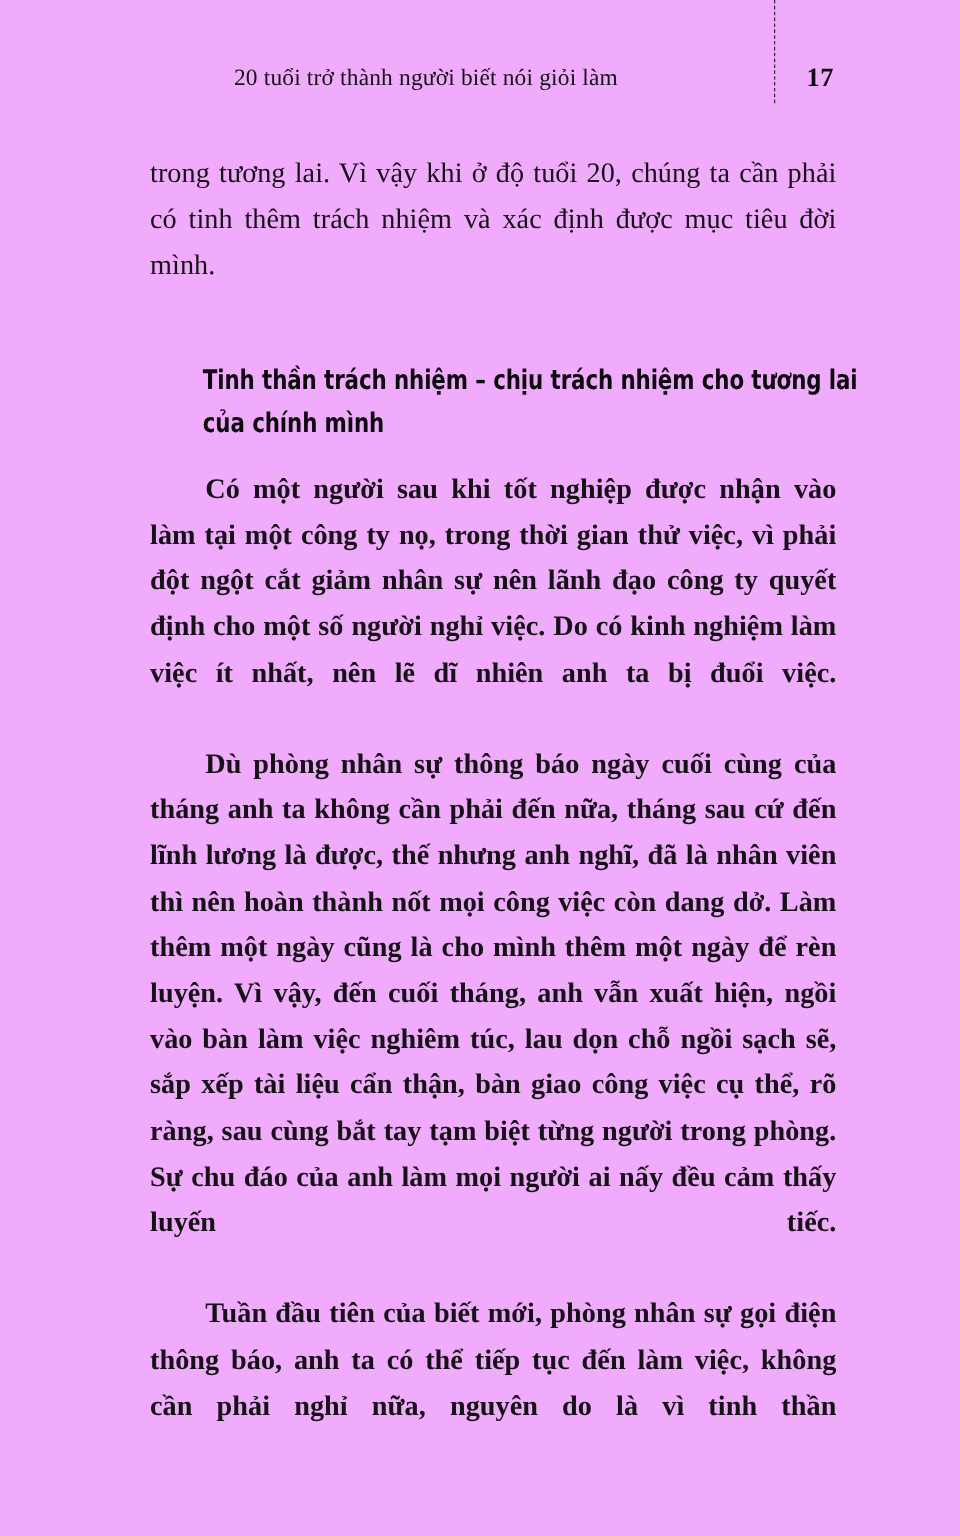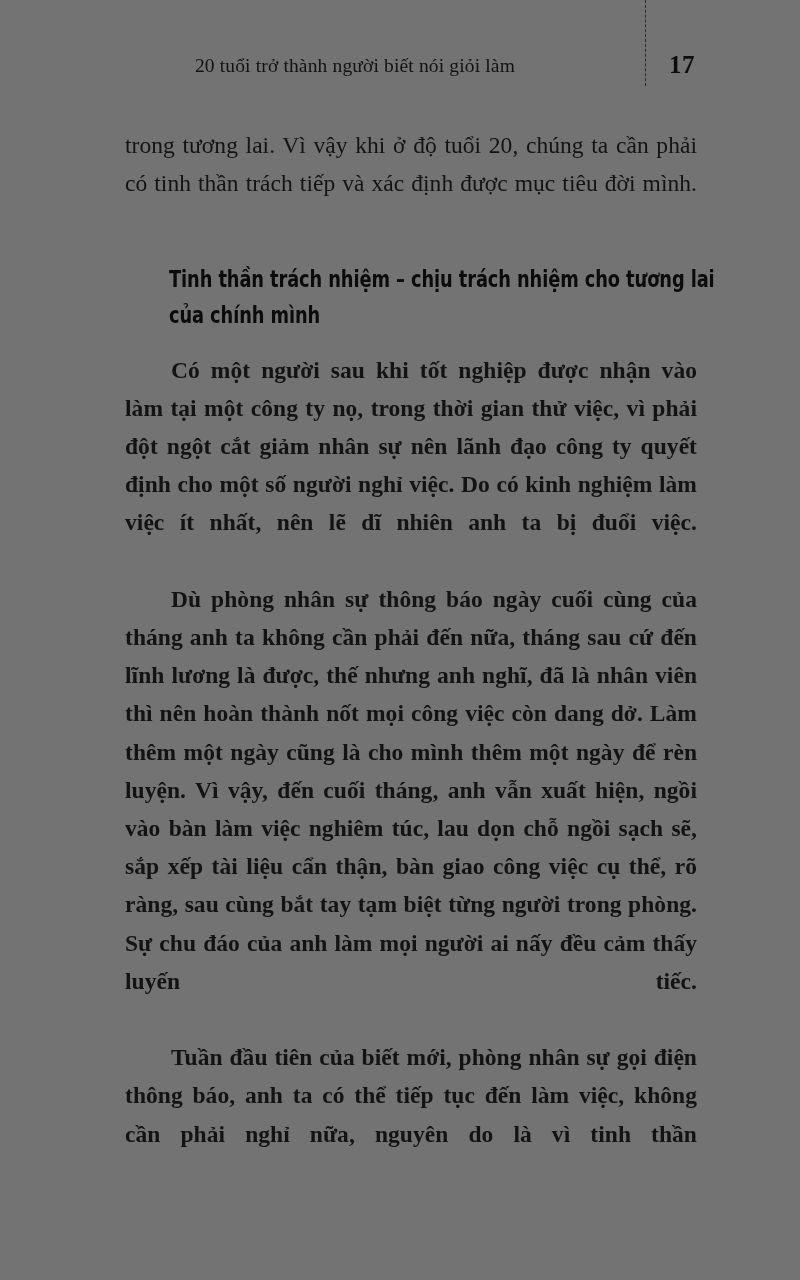--- a/index.html
+++ b/index.html
@@ -7,21 +7,21 @@
     margin: 0;
     padding: 0;
     background: #ffffff;
   }
 
   .page {
     position: relative;
     width: 800px;
     height: 1280px;
     margin: 0 auto;
-    background: #737373;
+    background: #f0abfc;
     overflow: hidden;
     -webkit-font-smoothing: antialiased;
   }
 
   
 
   .running-head {
     position: absolute;
     top: 52px;
     left: 125px;
@@ -48,21 +48,21 @@
     width: 0;
     height: 86px;
     border-left: 1.6px dashed #2a2a2a;
   }
 
   .running-head-folio {
     position: absolute;
     right: 0px;
     top: -1px;
     font-family: "Liberation Serif", "DejaVu Serif", serif;
-    font-size: 25px;
+    font-size: 22px;
     font-weight: bold;
     color: #0d0d0d;
     line-height: 28px;
     letter-spacing: 0.5px;
   }
 
   
 
   .text-block {
     position: absolute;
@@ -126,21 +126,21 @@
 <div class="page">
 
   <div class="running-head">
     <span class="running-head-title">20 tuổi trở thành người biết nói giỏi làm</span>
     <span class="head-divider"></span>
     <span class="running-head-folio">17</span>
   </div>
 
   <div class="text-block">
 
-    <p class="para no-indent">trong tương lai. Vì vậy khi ở độ tuổi 20, chúng ta cần phải có tinh thần trách tiếp và xác định được mục tiêu đời mình.</p>
+    <p class="para no-indent">trong tương lai. Vì vậy khi ở độ tuổi 20, chúng ta cần phải có tinh thêm trách nhiệm và xác định được mục tiêu đời mình.</p>
 
     <div class="gap-before-heading"></div>
 
     <h2 class="section-heading">Tinh thần trách nhiệm – chịu trách nhiệm cho tương lai của chính mình</h2>
 
     <div class="gap-after-heading"></div>
 
     <p class="para indent">Có một người sau khi tốt nghiệp được nhận vào làm tại một công ty nọ, trong thời gian thử việc, vì phải đột ngột cắt giảm nhân sự nên lãnh đạo công ty quyết định cho một số người nghỉ việc. Do có kinh nghiệm làm việc ít nhất, nên lẽ dĩ nhiên anh ta bị đuổi việc.</p>
 
     <p class="para indent">Dù phòng nhân sự thông báo ngày cuối cùng của tháng anh ta không cần phải đến nữa, tháng sau cứ đến lĩnh lương là được, thế nhưng anh nghĩ, đã là nhân viên thì nên hoàn thành nốt mọi công việc còn dang dở. Làm thêm một ngày cũng là cho mình thêm một ngày để rèn luyện. Vì vậy, đến cuối tháng, anh vẫn xuất hiện, ngồi vào bàn làm việc nghiêm túc, lau dọn chỗ ngồi sạch sẽ, sắp xếp tài liệu cẩn thận, bàn giao công việc cụ thể, rõ ràng, sau cùng bắt tay tạm biệt từng người trong phòng. Sự chu đáo của anh làm mọi người ai nấy đều cảm thấy luyến tiếc.</p>

